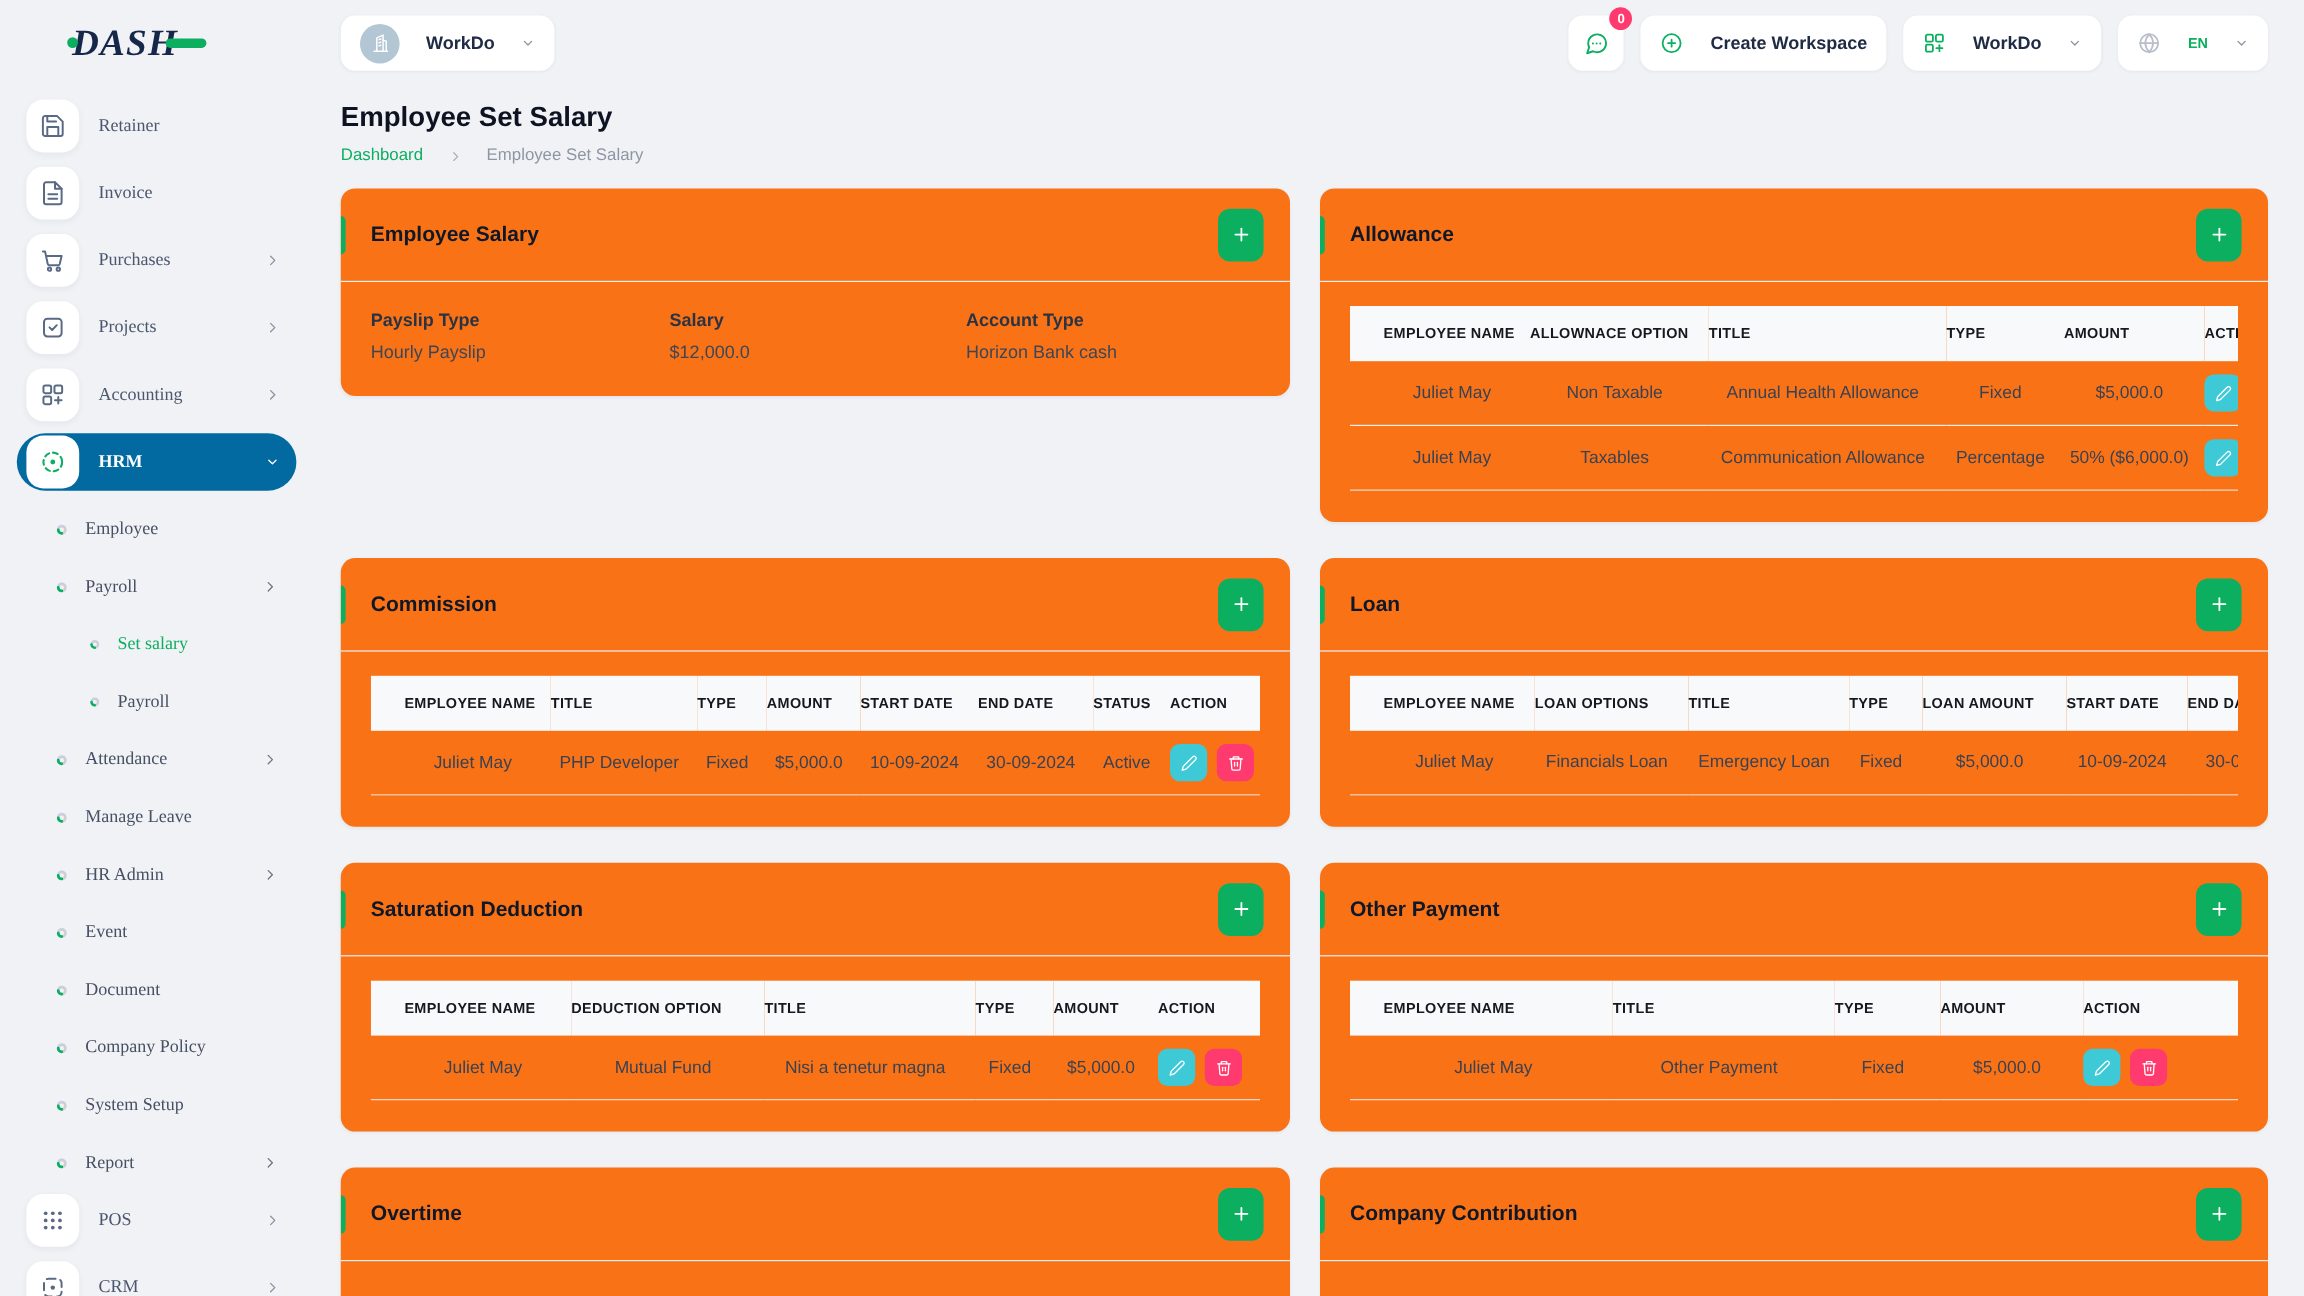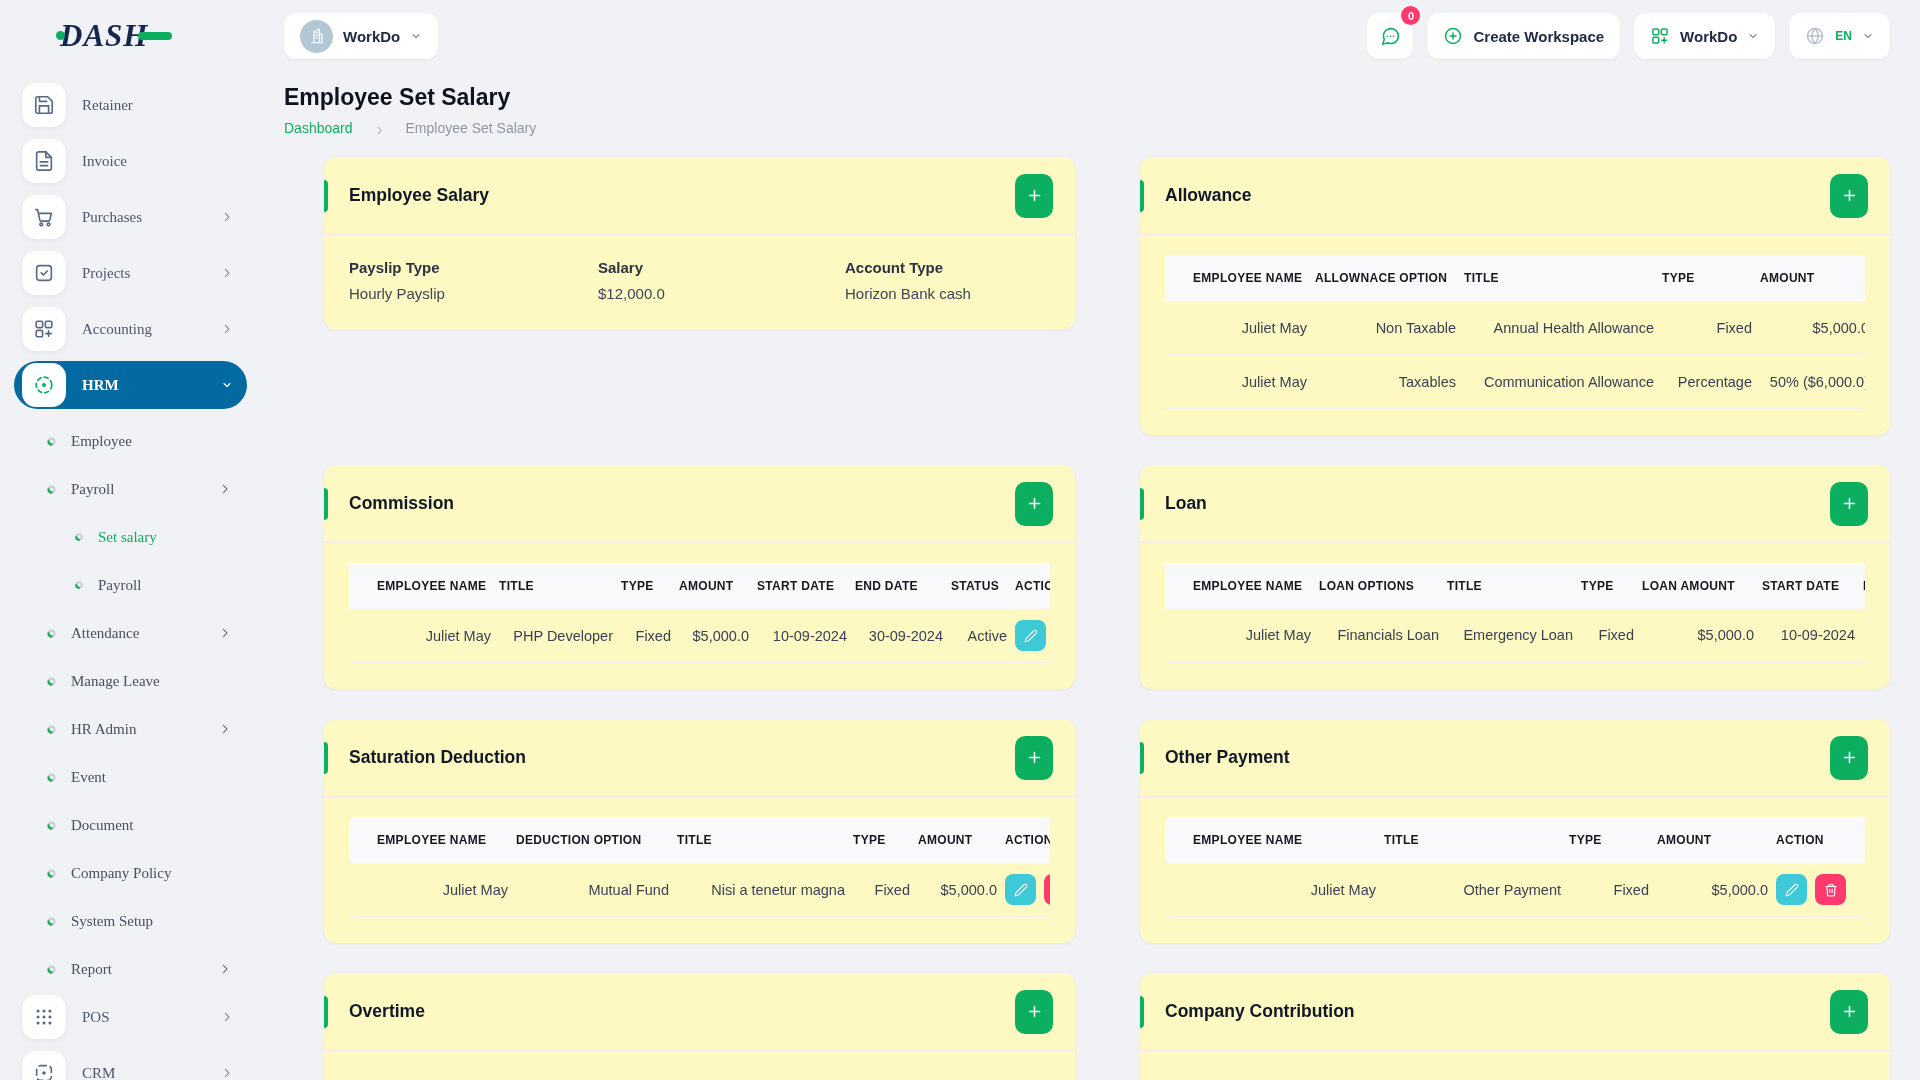--- a/index.html
+++ b/index.html
@@ -28,61 +28,61 @@
   .nav-sub .chev { margin-left:auto; color:#6e7687; }
   .nav-sub.subsub { padding-left:60px; }
   .nav-sub.subsub .sub-label { font-size:15px; }
   .nav-sub.active .sub-label { color:#0caf60; }
   .chev { width:12px; height:12px; }
   .ic { width:22px; height:22px; }
 
   
   .main { flex:1; padding:0 30px 0 29px; }
   .topbar { height:72px; display:flex; align-items:center; justify-content:space-between; }
-  .pill { display:flex; align-items:center; gap:10px; background:#fff; border:none; border-radius:12px; height:46px; padding:0 16px; box-shadow:0 1px 3px rgba(20,25,38,.05); cursor:pointer; font-family:inherit; }
+  .pill { display:flex; align-items:center; gap:22px; background:#fff; border:none; border-radius:12px; height:46px; padding:0 16px; box-shadow:0 1px 3px rgba(20,25,38,.05); cursor:pointer; font-family:inherit; }
   .pill-label { font-size:15px; font-weight:600; color:#202b44; }
   .avatar { width:33px; height:33px; border-radius:50%; background:#b3c6d4; display:flex; align-items:center; justify-content:center; color:#fff; }
   .avatar svg { width:18px; height:18px; }
   .topbar-right { display:flex; align-items:center; gap:14px; }
   .iconbtn { position:relative; width:46px; height:46px; border-radius:12px; background:#fff; border:none; box-shadow:0 1px 3px rgba(20,25,38,.05); display:flex; align-items:center; justify-content:center; color:#0caf60; cursor:pointer; }
   .iconbtn .ic { width:21px; height:21px; }
   .badge { position:absolute; top:-7px; right:-7px; min-width:19px; height:19px; border-radius:10px; background:#ff3a6e; color:#fff; font-size:11px; font-weight:700; display:flex; align-items:center; justify-content:center; padding:0 4px; }
   .grn { color:#0caf60; }
   .gry { color:#b9bfca; }
   .lang-code { font-size:12px; font-weight:700; color:#0caf60; }
   .pill .chev { color:#8a91a0; }
 
   .page-head { margin-top:12px; }
   .page-title { font-size:23px; font-weight:700; color:#0d1321; }
   .breadcrumb { margin-top:9px; display:flex; align-items:flex-end; gap:21px; font-size:14px; }
   .bc-link { color:#0caf60; text-decoration:none; cursor:pointer; }
   .bc-sep { width:11px; height:11px; color:#a6adba; }
   .bc-current { color:#8f96a3; }
 
   .cards { display:grid; grid-template-columns:791px 790px; column-gap:25px; row-gap:30px; align-items:start; margin-top:21px; }
-  .card { background:#fef9c3; border-radius:12px; box-shadow:0 1px 3px rgba(20,25,38,.05); overflow:hidden;margin-left:40px; }
+  .card { background:#f97316; border-radius:12px; box-shadow:0 1px 3px rgba(20,25,38,.05); overflow:hidden; }
   .card-header { position:relative; display:flex; align-items:center; justify-content:space-between; height:78px; padding:0 22px 0 25px; border-bottom:1px solid #eceef2; }
   .card-header::before { content:""; position:absolute; left:0; top:50%; transform:translateY(-50%); width:4px; height:32px; background:#0caf60; border-radius:0 4px 4px 0; }
   .card-title { font-size:17.5px; font-weight:700; color:#101828; }
   .btn-add { width:38px; height:44px; border-radius:10px; background:#0caf60; border:none; color:#fff; display:flex; align-items:center; justify-content:center; cursor:pointer; }
   .btn-add svg { width:15px; height:15px; }
   .card-body { padding:20px 25px 26px; }
   .card-body.stub { padding:12px 25px; height:40px; }
 
   .fields { display:flex; padding:24px 25px 28px; }
   .field { }
   .f-label { font-size:15px; font-weight:700; color:#2b3342; }
   .f-value { font-size:15px; color:#3e4656; margin-top:9px; }
   .field:nth-child(1){ width:249px; } .field:nth-child(2){ width:247px; } .field:nth-child(3){ flex:1; }
 
   .table-clip { overflow:hidden; }
   table { border-collapse:collapse; table-layout:fixed; }
   thead tr { background:#f8f9fb; }
   th { text-align:left; font-size:12px; font-weight:700; letter-spacing:.3px; color:#15181e; padding:16px 8px 16px 0; white-space:nowrap; text-transform:uppercase; }
-  td { text-align:right; font-size:14.5px; color:#3a4152; padding:11px 8px 11px 0; border-bottom:1px solid #eef0f4; white-space:nowrap; height:53px; }
+  td { text-align:center; font-size:14.5px; color:#3a4152; padding:11px 8px 11px 0; border-bottom:1px solid #eef0f4; white-space:nowrap; height:53px; }
   th:first-child, td:first-child { padding-left:28px; }
   .actions { display:flex; gap:8px; }
   .btn-ic { width:31px; height:31px; border-radius:8px; border:none; display:flex; align-items:center; justify-content:center; color:#fff; cursor:pointer; flex-shrink:0; }
   .btn-ic svg { width:14px; height:14px; }
   .btn-ic.edit { background:#3ec9d6; }
   .btn-ic.delete { background:#ff3a6e; }
   .hidden-defs { position:absolute; width:0; height:0; overflow:hidden; }
 </style>
 </head>
 <body>

